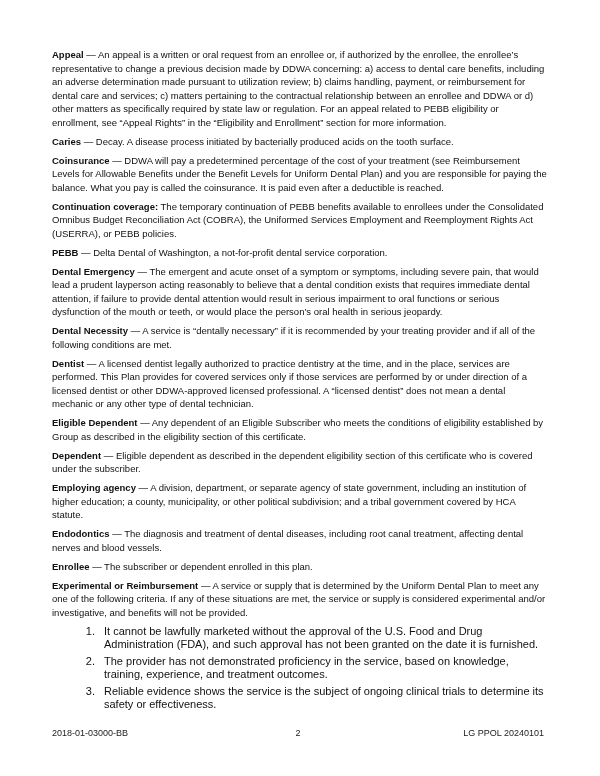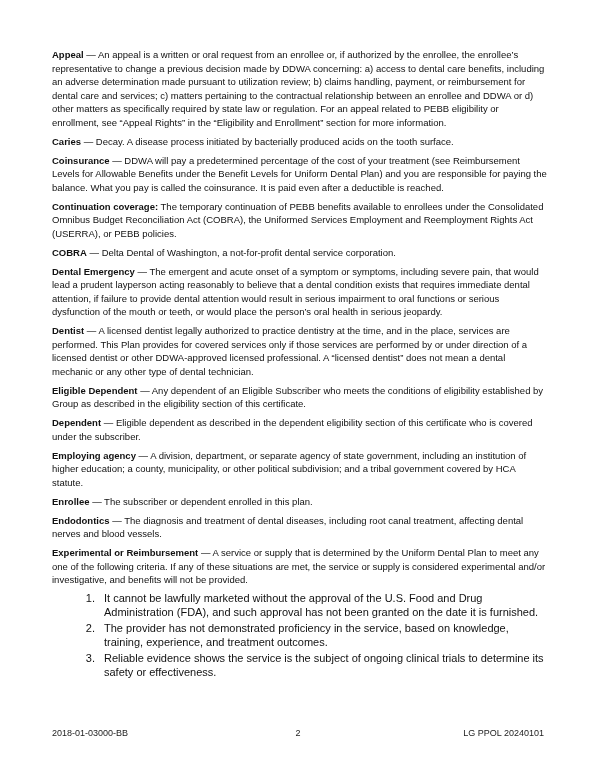--- a/index.html
+++ b/index.html
@@ -61,36 +61,37 @@
   <div class="content">
 
     <p class="def"><b>Appeal</b><span> — </span><span>An appeal is a written or oral request from an enrollee or, if authorized by the enrollee, the enrollee’s representative to change a previous decision made by DDWA concerning: a) access to dental care benefits, including an adverse determination made pursuant to utilization review; b) claims handling, payment, or reimbursement for dental care and services; c) matters pertaining to the contractual relationship between an enrollee and DDWA or d) other matters as specifically required by state law or regulation. For an appeal related to PEBB eligibility or enrollment, see “Appeal Rights” in the “Eligibility and Enrollment” section for more information.</span></p>
 
     <p class="def"><b>Caries</b><span> — </span><span>Decay. A disease process initiated by bacterially produced acids on the tooth surface.</span></p>
 
     <p class="def"><b>Coinsurance</b><span> — </span><span>DDWA will pay a predetermined percentage of the cost of your treatment (see Reimbursement Levels for Allowable Benefits under the Benefit Levels for Uniform Dental Plan) and you are responsible for paying the balance. What you pay is called the coinsurance. It is paid even after a deductible is reached.</span></p>
 
     <p class="def"><b>Continuation coverage:</b><span> </span><span>The temporary continuation of PEBB benefits available to enrollees under the Consolidated Omnibus Budget Reconciliation Act (COBRA), the Uniformed Services Employment and Reemployment Rights Act (USERRA), or PEBB policies.</span></p>
 
-    <p class="def"><b>COBRA</b><span> — </span><span>Delta Dental of Washington, a not-for-profit dental service corporation.</span></p>
+    <p class="def"><b>PEBB</b><span> — </span><span>Delta Dental of Washington, a not-for-profit dental service corporation.</span></p>
 
     <p class="def"><b>Dental Emergency</b><span> — </span><span>The emergent and acute onset of a symptom or symptoms, including severe pain, that would lead a prudent layperson acting reasonably to believe that a dental condition exists that requires immediate dental attention, if failure to provide dental attention would result in serious impairment to oral functions or serious dysfunction of the mouth or teeth, or would place the person’s oral health in serious jeopardy.</span></p>
 
+    <p class="def"><b>Dental Necessity</b><span> — </span><span>A service is “dentally necessary” if it is recommended by your treating provider and if all of the following conditions are met.</span></p>
 
     <p class="def"><b>Dentist</b><span> — </span><span>A licensed dentist legally authorized to practice dentistry at the time, and in the place, services are performed. This Plan provides for covered services only if those services are performed by or under direction of a licensed dentist or other DDWA-approved licensed professional. A “licensed dentist” does not mean a dental mechanic or any other type of dental technician.</span></p>
 
     <p class="def"><b>Eligible Dependent</b><span> — </span><span>Any dependent of an Eligible Subscriber who meets the conditions of eligibility established by Group as described in the eligibility section of this certificate.</span></p>
 
     <p class="def"><b>Dependent</b><span> — </span><span>Eligible dependent as described in the dependent eligibility section of this certificate who is covered under the subscriber.</span></p>
 
     <p class="def"><b>Employing agency</b><span> — </span><span>A division, department, or separate agency of state government, including an institution of higher education; a county, municipality, or other political subdivision; and a tribal government covered by HCA statute.</span></p>
 
+    <p class="def"><b>Endodontics</b><span> — </span><span>The diagnosis and treatment of dental diseases, including root canal treatment, affecting dental nerves and blood vessels.</span></p>
+
     <p class="def"><b>Enrollee</b><span> — </span><span>The subscriber or dependent enrolled in this plan.</span></p>
-
-    <p class="def"><b>Endodontics</b><span> — </span><span>The diagnosis and treatment of dental diseases, including root canal treatment, affecting dental nerves and blood vessels.</span></p>
 
     <p class="def"><b>Experimental or Reimbursement</b><span> — </span><span>A service or supply that is determined by the Uniform Dental Plan to meet any one of the following criteria. If any of these situations are met, the service or supply is considered experimental and/or investigative, and benefits will not be provided.</span></p>
 
     <ol class="criteria">
       <li>It cannot be lawfully marketed without the approval of the U.S. Food and Drug Administration (FDA), and such approval has not been granted on the date it is furnished.</li>
       <li>The provider has not demonstrated proficiency in the service, based on knowledge, training, experience, and treatment outcomes.</li>
       <li>Reliable evidence shows the service is the subject of ongoing clinical trials to determine its safety or effectiveness.</li>
     </ol>
 
   </div>

